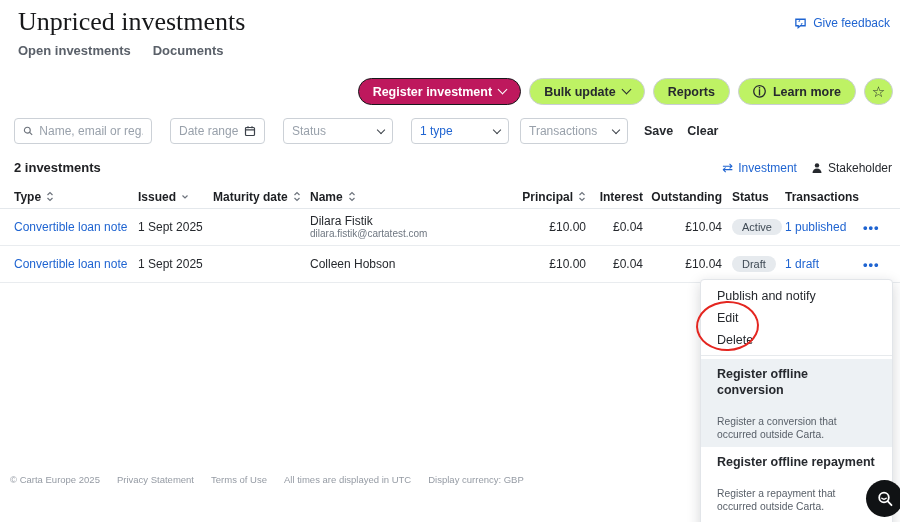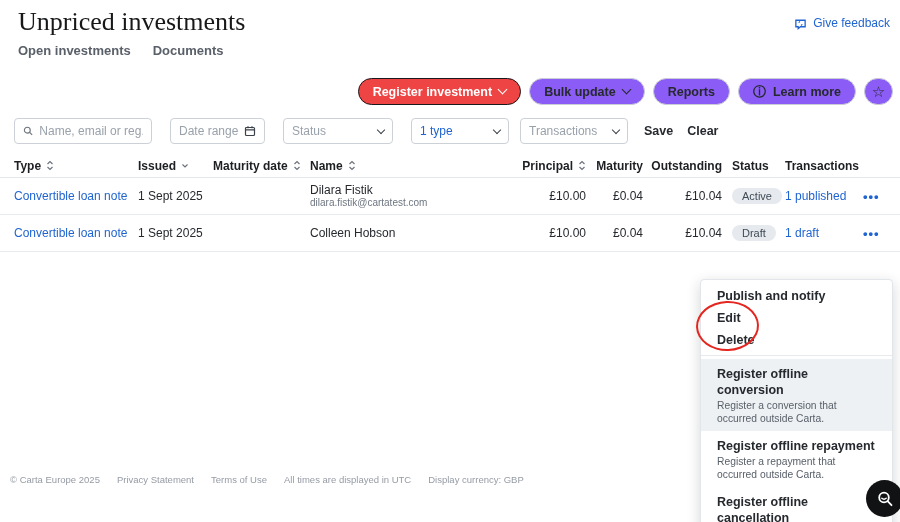--- a/index.html
+++ b/index.html
@@ -3,33 +3,33 @@
 <meta charset="utf-8">
 <style>
   * { margin:0; padding:0; box-sizing:border-box; }
   html,body { background:#fff; }
   body { font-family:"Liberation Sans","DejaVu Sans",sans-serif; color:#202124; }
   .page { position:relative; width:900px; height:522px; background:#fff; overflow:hidden; }
 
   
   .topbar { display:flex; justify-content:space-between; align-items:flex-start; padding:6px 10px 0 18px; }
   .title { font-family:"Liberation Serif","DejaVu Serif",serif; font-size:26px; font-weight:500; line-height:32px; color:#17181a; }
-  .feedback { display:flex; align-items:flex-end; gap:6px; margin-top:10px; color:#1f64d1; font-size:12px; cursor:pointer; }
+  .feedback { display:flex; align-items:flex-start; gap:6px; margin-top:10px; color:#1f64d1; font-size:12px; cursor:pointer; }
 
   
   .tabs { display:flex; gap:22px; padding:0 18px; margin-top:5px; }
   .tab { font-size:13px; font-weight:600; color:#5a6069; padding-bottom:7px; cursor:pointer; }
   .tab.active { color:#1f64d1; border-bottom:3px solid #1f64d1; }
 
   
   .actions-row { display:flex; justify-content:flex-end; align-items:center; gap:8px; margin-top:13px; padding-right:7px; }
   .btn { display:inline-flex; align-items:center; gap:7px; height:27px; padding:0 14px; border-radius:14px;
-         border:1px solid #c9ced4; background:#8b5cf6; font-size:12.5px; font-weight:600; color:#26292e; cursor:pointer;
+         border:1px solid #c9ced4; background:#bef264; font-size:12.5px; font-weight:600; color:#26292e; cursor:pointer;
          font-family:inherit; }
-  .btn.primary { background:#ef4444; border-color:#17191c; color:#fff; }
+  .btn.primary { background:#be185d; border-color:#17191c; color:#fff; }
   .btn.icon-only { width:29px; padding:0; justify-content:center; }
   .chev { width:7px; height:7px; border-right:1.6px solid currentColor; border-bottom:1.6px solid currentColor;
           transform:rotate(45deg); margin-top:-4px; display:inline-block; }
   .info-glyph { font-size:13px; line-height:1; }
   .star-glyph { font-size:15px; line-height:1; color:#26292e; }
 
   
   .filters-row { display:flex; align-items:center; margin-top:13px; padding-left:14px; }
   .field { display:flex; align-items:center; height:26px; border:1px solid #ccd1d7; border-radius:4px;
            padding:0 8px; font-size:12px; color:#3c424a; background:#fff; margin-right:18px; cursor:pointer; }
@@ -74,25 +74,25 @@
   .badge { display:inline-block; background:#e6eaee; color:#3f4a55; font-size:11px; padding:2px 10px; border-radius:10px; }
   .dots { color:#1f64d1; font-size:13px; letter-spacing:1px; font-weight:700; cursor:pointer; }
 
   
   .footer { position:absolute; left:10px; top:474px; display:flex; gap:17px; font-size:9.5px; color:#959ba4; }
   .footer span { cursor:default; }
 
   
   .menu { position:absolute; left:700px; top:279px; width:193px; background:#fff;
           border:1px solid #e2e5e9; border-radius:4px; box-shadow:0 4px 14px rgba(20,30,40,.18); padding-top:5px; z-index:5; }
-  .mi { padding:4px 16px; font-size:12.5px; font-weight:700; color:#26292e; line-height:14px; cursor:pointer; }
+  .mi { padding:4px 16px; font-size:12.5px; font-weight:400; color:#26292e; line-height:14px; cursor:pointer; }
   .mi-block { padding:7px 16px 6px 16px; cursor:pointer; }
   .mi-block.hl { background:#edf1f4; }
   .mi-title { font-size:12.5px; font-weight:600; color:#26292e; line-height:16px; }
-  .mi-desc { font-size:10.3px; color:#596069; line-height:12.5px; margin-top:2px; }
+  .mi-desc { font-size:10.3px; color:#596069; line-height:12.5px; margin-top:18px; }
   .menu-div { height:1px; background:#e7eaed; margin:4px 0 3px 0; }
 
   
   .annotation { position:absolute; left:696px; top:301px; width:63px; height:50px; border:2.5px solid #e42620;
                 border-radius:50%; transform:rotate(-2deg); z-index:6; pointer-events:none; }
 
   
   .fab { position:absolute; left:866px; top:480px; width:37px; height:37px; border-radius:50%; background:#101214;
          border:none; display:flex; align-items:center; justify-content:center; cursor:pointer; z-index:7; }
 </style>
@@ -162,20 +162,36 @@
       <span class="sel-chev"></span>
     </div>
     <div class="field sel trans">
       <span class="ph">Transactions</span>
       <span class="sel-chev"></span>
     </div>
     <span class="filter-link">Save</span>
     <span class="filter-link">Clear</span>
   </div>
 
+  <div class="summary-row">
+    <div class="count">2 investments</div>
+    <div class="view-toggles">
+      <span class="vt active">
+        <span class="swap-glyph">⇄</span>
+        <span>Investment</span>
+      </span>
+      <span class="vt">
+        <svg width="12" height="12" viewBox="0 0 12 12" fill="#26292e">
+          <circle cx="6" cy="3.4" r="2.2"></circle>
+            <path d="M1.5 11 a4.5 4.5 0 0 1 9 0 z"></path>
+        </svg>
+        <span>Stakeholder</span>
+      </span>
+    </div>
+  </div>
 
   <div class="table">
     <div class="grid thead">
       <div class="th">
         <span>Type</span>
         <span class="sort">
             <svg width="8" height="11" viewBox="0 0 8 11" fill="none" stroke="#6d737c" stroke-width="1.2">
               <path d="M1.5 4 L4 1.5 L6.5 4"></path>
               <path d="M1.5 7 L4 9.5 L6.5 7"></path>
             </svg>
@@ -210,21 +226,21 @@
       <div class="th num">
         <span>Principal</span>
         <span class="sort">
             <svg width="8" height="11" viewBox="0 0 8 11" fill="none" stroke="#6d737c" stroke-width="1.2">
               <path d="M1.5 4 L4 1.5 L6.5 4"></path>
               <path d="M1.5 7 L4 9.5 L6.5 7"></path>
             </svg>
           </span>
       </div>
       <div class="th num">
-          <span>Maturity</span>
+          <span>Interest</span>
         </div>
       <div class="th num">
           <span>Outstanding</span>
         </div>
       <div class="th pad">
           <span>Status</span>
         </div>
       <div class="th pad">
           <span>Transactions</span>
         </div>

